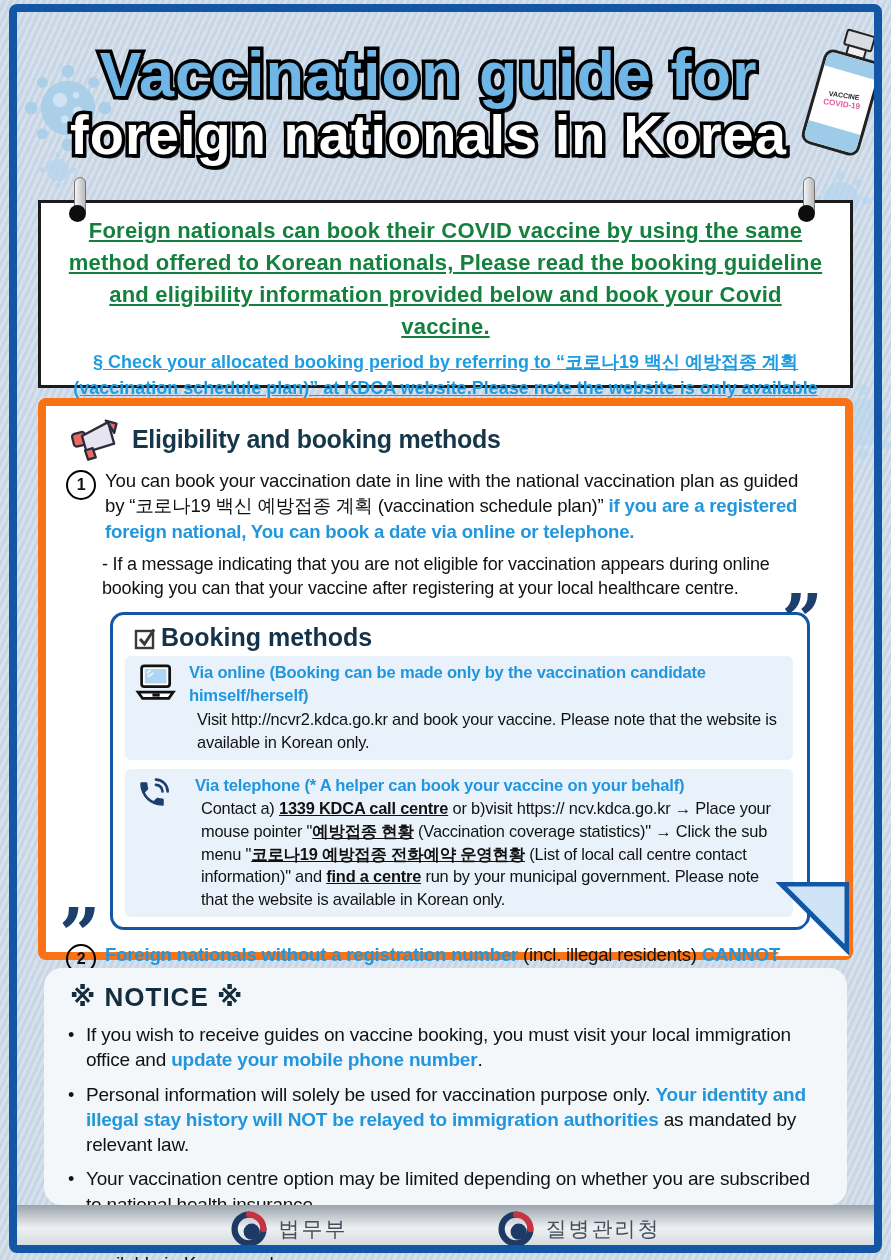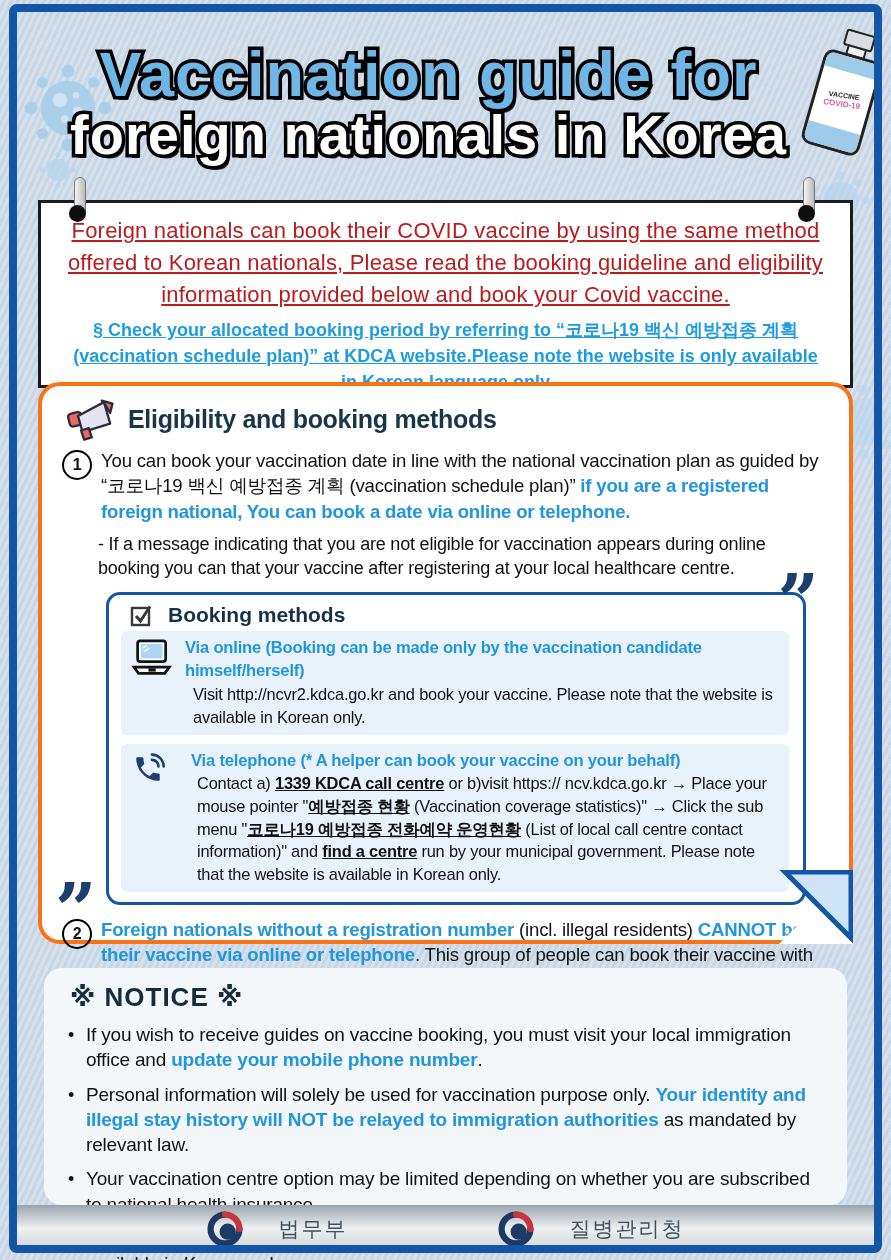--- a/index.html
+++ b/index.html
@@ -26,43 +26,43 @@
   .vial .body{width:54px;height:92px;background:#fff;border:3px solid #222;border-radius:10px;margin:-2px auto 0;overflow:hidden;display:flex;flex-direction:column;}
   .vial .band{height:15px;background:#9ecbe8;}
   .vial .label{flex:1;display:flex;flex-direction:column;align-items:center;justify-content:center;gap:1px;}
   .vial .lab1{font-size:7px;font-weight:bold;color:#222;transform:rotate(-8deg);}
   .vial .lab2{font-size:8px;font-weight:bold;color:#e2569b;transform:rotate(-8deg);}
   .vial .band.bottom{height:20px;}
 
   
   .intro{position:absolute;top:200px;left:38px;width:815px;height:188px;background:#fff;border:3px solid #1b1b1b;
          box-sizing:border-box;text-align:center;padding:12px 26px;z-index:2;}
-  .intro-main{color:#b91c1c;font-weight:normal;font-size:22px;line-height:1.45;text-decoration:underline;letter-spacing:.2px;}
+  .intro-main{color:#15803d;font-weight:bold;font-size:22px;line-height:1.45;text-decoration:underline;letter-spacing:.2px;}
   .intro-sub{color:#1e9ce2;font-weight:bold;font-size:18px;line-height:1.45;text-decoration:underline;margin-top:6px;}
   .pin{position:absolute;top:-26px;width:12px;height:48px;z-index:4;}
   .pin .stem{position:absolute;left:1px;top:0;width:10px;height:38px;background:linear-gradient(90deg,#f4f4f4,#b9b9b9);border:1px solid #777;border-radius:6px;}
   .pin .ball{position:absolute;left:-4px;top:28px;width:17px;height:17px;background:#0d0d0d;border-radius:50%;}
   .pin.left{left:32px;} .pin.right{right:36px;}
 
   
-  .main-box{position:absolute;top:382px;left:38px;width:815px;height:562px;background:#fff;
-            border:4px solid #f97316;border-radius:22px;box-sizing:border-box;z-index:2;}
+  .main-box{position:absolute;top:398px;left:38px;width:815px;height:562px;background:#fff;
+            border:8px solid #f97316;border-radius:8px;box-sizing:border-box;z-index:2;}
   .main-head{display:flex;align-items:center;gap:10px;margin:10px 0 0 22px;}
   .main-head h2{margin:0;font-size:25px;color:#16364a;letter-spacing:-.3px;}
   .main-content{padding:6px 24px 0 20px;}
 
   .item{display:flex;gap:9px;font-size:18.6px;line-height:1.36;letter-spacing:-.2px;}
   .num{flex:none;width:26px;height:26px;border:2.5px solid #000;border-radius:50%;display:flex;align-items:center;
        justify-content:center;font-weight:bold;font-size:16px;margin-top:2px;}
   .blue{color:#2196dd;font-weight:bold;}
   .note{margin:8px 0 0 36px;font-size:18px;line-height:1.35;letter-spacing:-.2px;}
 
   .bk-box{position:relative;margin:12px 0 0 44px;width:700px;background:#fff;border:3.5px solid #1356a6;
           border-radius:14px;box-sizing:border-box;padding:6px 14px 10px 12px;}
-  .bk-head{display:flex;align-items:center;gap:15px;font-size:21px;font-weight:bold;color:#14324a;margin:2px 0 4px 8px;}
+  .bk-head{display:flex;align-items:center;gap:4px;font-size:25px;font-weight:bold;color:#14324a;margin:2px 0 4px 8px;}
   .bk-sub{background:#e9f2fb;border-radius:6px;padding:6px 10px;display:flex;gap:10px;margin-top:4px;}
   .bk-sub .txt{font-size:16.4px;line-height:1.38;letter-spacing:-.2px;}
   .bk-title{color:#2196dd;font-weight:bold;font-size:16.6px;}
   .bk-icon{flex:none;margin-top:2px;}
   u.bld{font-weight:bold;margin-top:40px;}
   .bold{font-weight:normal;}
   .quote{position:absolute;font-family:"DejaVu Serif",serif;font-weight:bold;color:#1c3f6e;font-size:72px;line-height:.6;}
   .quote.tr{top:-16px;right:-16px;}
   .quote.bl{bottom:-30px;left:-54px;}
 
@@ -77,21 +77,21 @@
   .notice{position:absolute;top:968px;left:44px;width:803px;height:237px;background:#f3f7fa;border-radius:18px;
           box-sizing:border-box;padding:12px 22px;z-index:2;}
   .notice h2{margin:2px 0 4px 4px;font-size:26px;color:#132c3e;letter-spacing:1px;}
   .nb{position:relative;margin:9px 0 0 16px;font-size:19px;line-height:1.33;letter-spacing:-.2px;padding-left:4px;}
   .nb::before{content:"•";position:absolute;left:-14px;top:2px;font-size:18px;color:#111;}
 
   
   .footer{position:absolute;left:9px;right:9px;top:1205px;height:48px;z-index:4;
           background:linear-gradient(#9aa3ac,#eef0f2 48%,#cdd1d5);display:flex;align-items:center;justify-content:center;gap:150px;}
   .gov{display:flex;align-items:center;gap:12px;}
-  .gov .name{font-size:21px;color:#414f5c;letter-spacing:2px;margin-left:24px;}
+  .gov .name{font-size:21px;color:#414f5c;letter-spacing:2px;}
 </style>
 </head>
 <body>
 
 <div class="poster">
   <div class="frame"></div>
 
   <svg class="virus" style="top:60px;left:20px;width:96px;height:96px;" viewBox="0 0 60 60">
     <g fill="#a9cfe9">
         <circle cx="30" cy="30" r="17"></circle>

